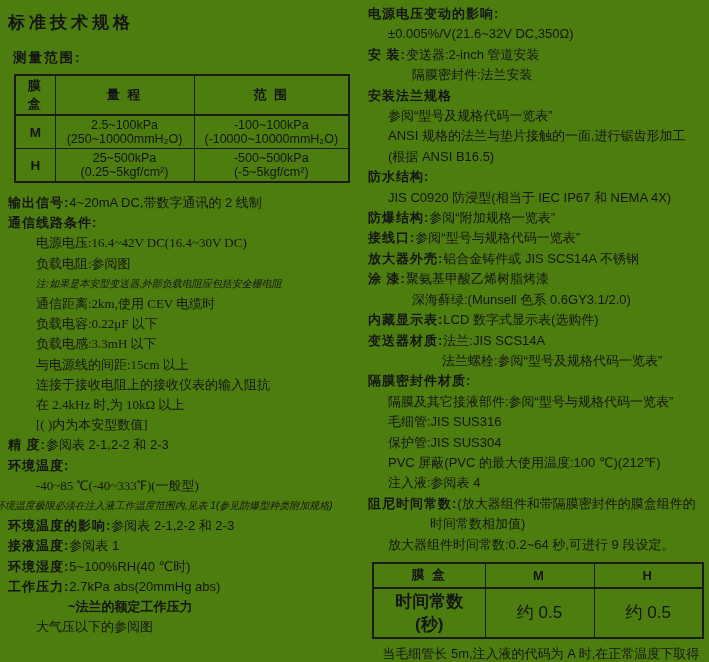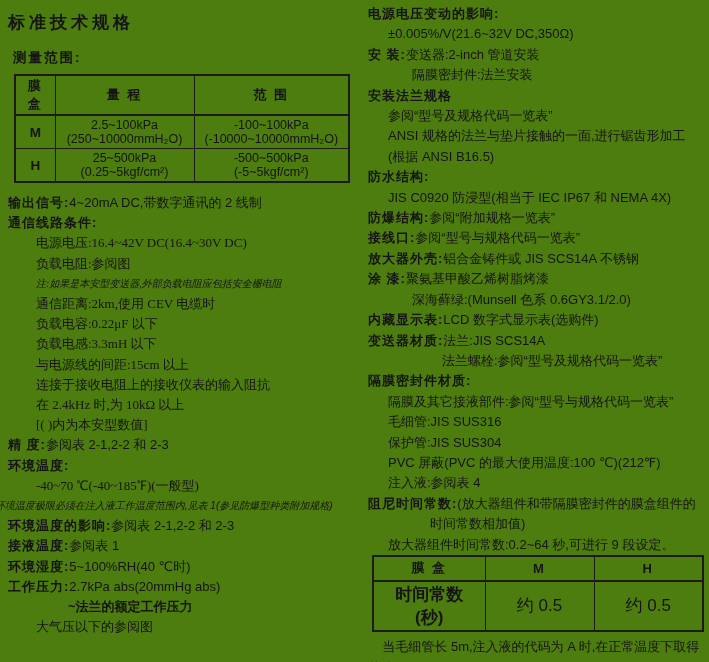--- a/index.html
+++ b/index.html
@@ -42,21 +42,21 @@
     border:1px solid #1b1b1b;text-align:center;vertical-align:middle;
     font-size:13px;padding:1px 8px;
   }
   .range-table{width:334px;margin:6px 0 10px 8px;}
   .range-table th{font-weight:bold;height:20px;letter-spacing:2px;}
   .range-table .cap{font-weight:bold;font-size:13.5px;}
   .range-table td{height:30px;}
   .cell-2line div{font-size:12.5px;line-height:14.5px;}
   .range-table th{border-bottom:2px solid #1b1b1b;}
 
-  .damping-table{width:330px;margin:0 0 4px 4px;}
+  .damping-table{width:330px;margin:7px 0 4px 4px;}
   .damping-table th{font-weight:bold;height:21px;letter-spacing:2px;border-bottom:2px solid #1b1b1b;}
   .damping-table td{height:21px;font-size:17px;}
   .damping-table .rowlbl{font-weight:bold;}
 
   .footnote{font-size:13px;line-height:21.5px;text-indent:1.1em;margin-top:3px;}
 </style>
 </head>
 <body>
 
 <div class="page">
@@ -110,21 +110,21 @@
         <div class="line L1 note"><span>注:如果是本安型变送器,外部负载电阻应包括安全栅电阻</span></div>
         <div class="line L1"><span>通信距离:2km,使用 CEV 电缆时</span></div>
         <div class="line L1"><span>负载电容:0.22μF 以下</span></div>
         <div class="line L1"><span>负载电感:3.3mH 以下</span></div>
         <div class="line L1"><span>与电源线的间距:15cm 以上</span></div>
         <div class="line L1"><span>连接于接收电阻上的接收仪表的输入阻抗</span></div>
         <div class="line L1"><span>在 2.4kHz 时,为 10kΩ 以上</span></div>
         <div class="line L1"><span>[(  )内为本安型数值]</span></div>
         <div class="line L0"><span class="lbl">精 度:</span><span>参阅表 2-1,2-2 和 2-3</span></div>
         <div class="line L0"><span class="lbl">环境温度:</span></div>
-        <div class="line L1"><span>-40~70 ℃(-40~185℉)(一般型)</span></div>
+        <div class="line L1"><span>-40~85 ℃(-40~333℉)(一般型)</span></div>
         <div class="line L0 note hang"><span>注:环境温度极限必须在注入液工作温度范围内,见表 1(参见防爆型种类附加规格)</span></div>
         <div class="line L0"><span class="lbl">环境温度的影响:</span><span>参阅表 2-1,2-2 和 2-3</span></div>
         <div class="line L0"><span class="lbl">接液温度:</span><span>参阅表 1</span></div>
         <div class="line L0"><span class="lbl">环境湿度:</span><span>5~100%RH(40 ℃时)</span></div>
         <div class="line L0"><span class="lbl">工作压力:</span><span>2.7kPa abs(20mmHg abs)</span></div>
         <div class="line L2"><span>~法兰的额定工作压力</span></div>
         <div class="line L1"><span>大气压以下的参阅图</span></div>
         <div class="line L0"></div>
       </div>
   </div>

